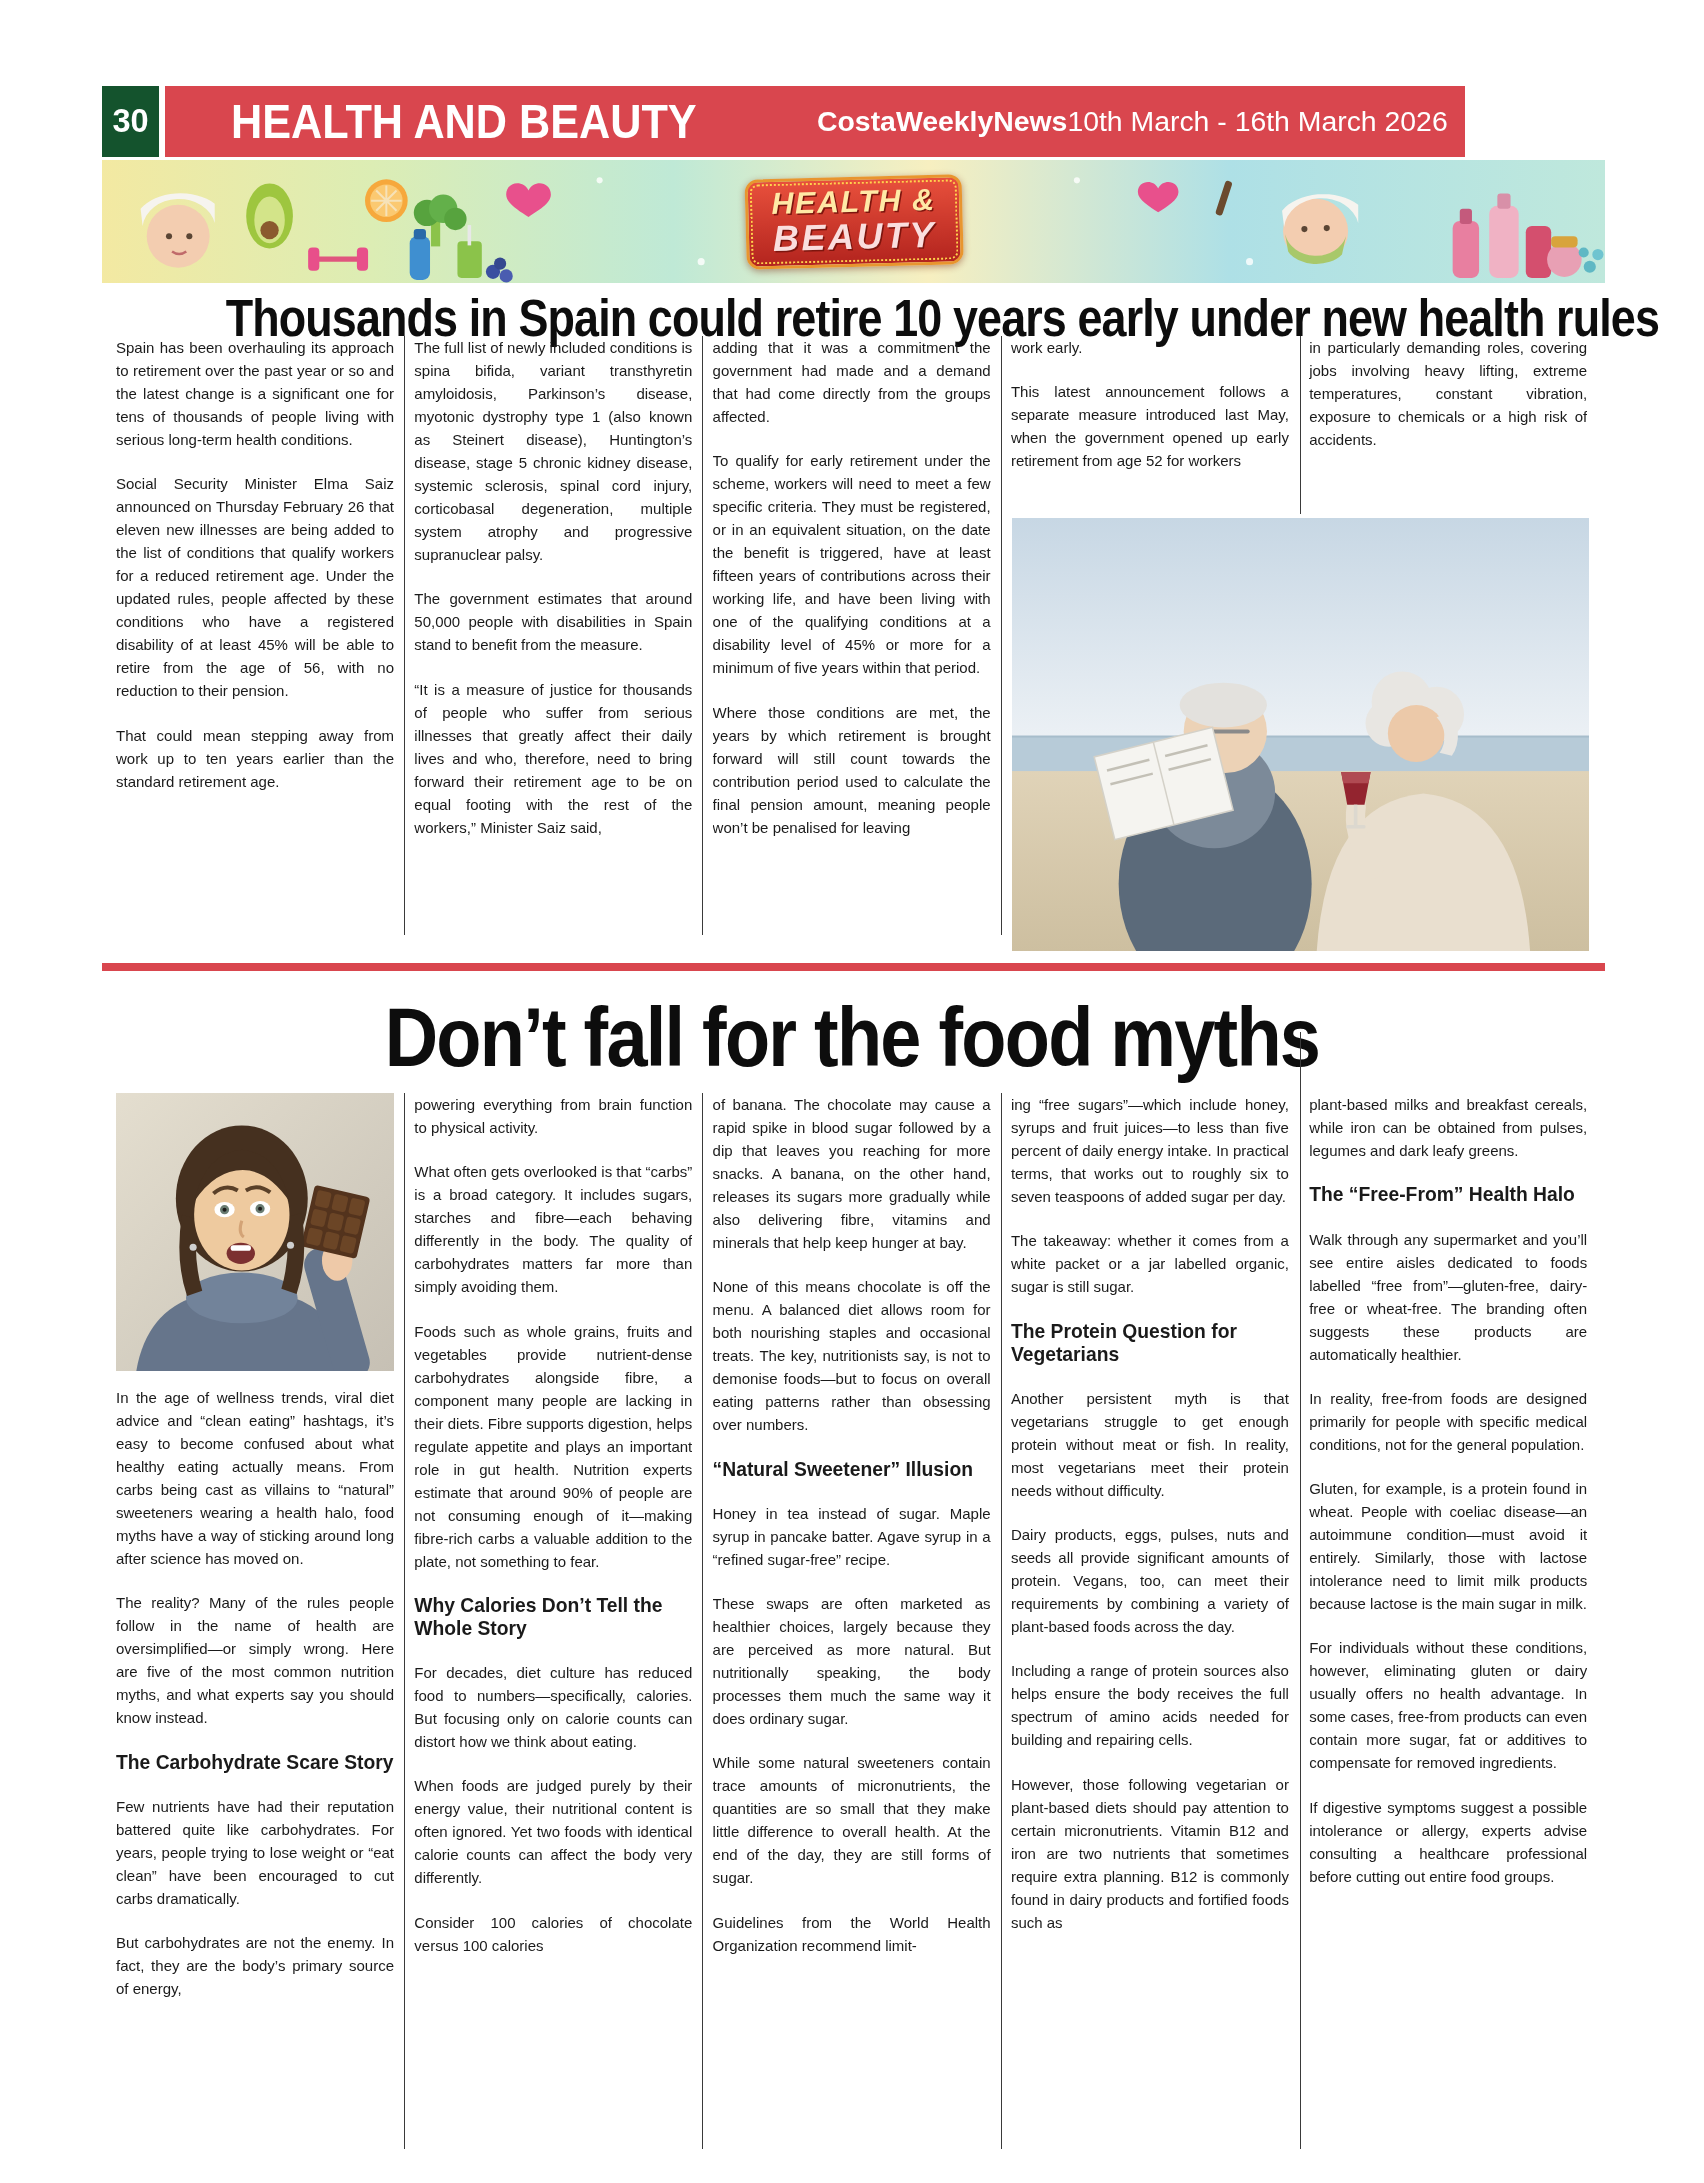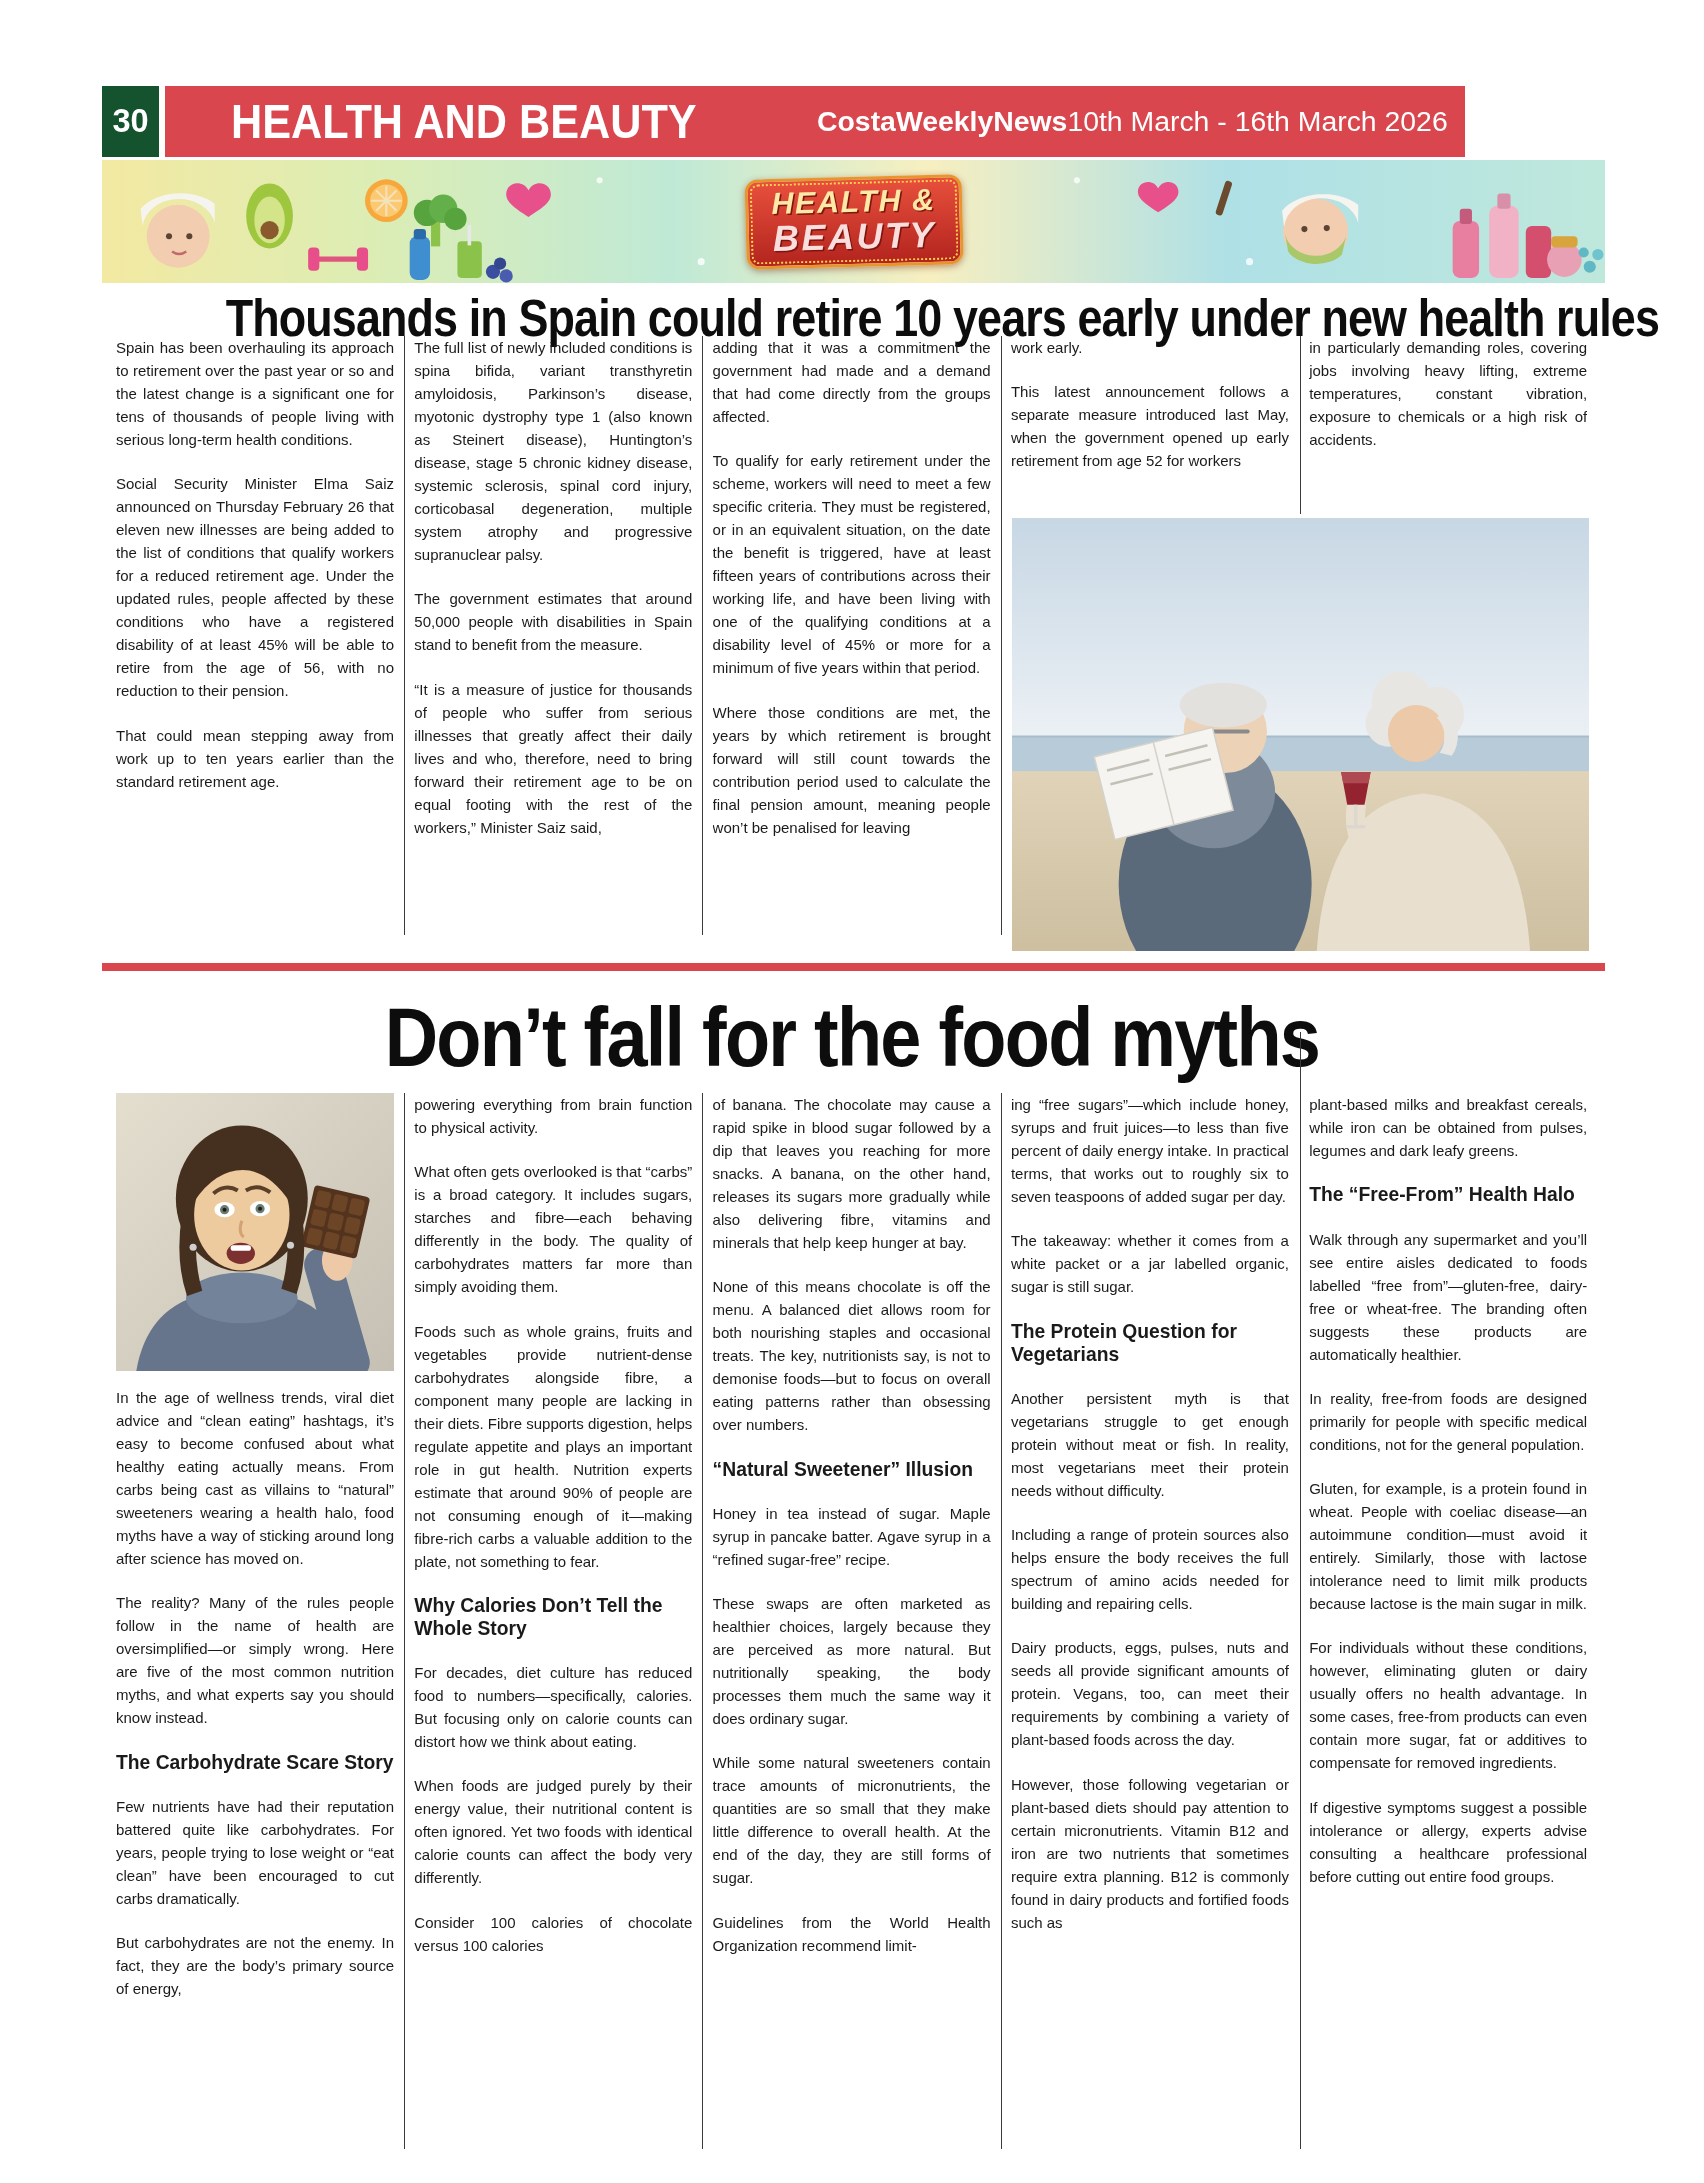--- a/index.html
+++ b/index.html
@@ -325,22 +325,22 @@
       <p>Honey in tea instead of sugar. Maple syrup in pancake batter. Agave syrup in a “refined sugar-free” recipe.</p>
       <p>These swaps are often marketed as healthier choices, largely because they are perceived as more natural. But nutritionally speaking, the body processes them much the same way it does ordinary sugar.</p>
       <p>While some natural sweeteners contain trace amounts of micronutrients, the quantities are so small that they make little difference to overall health. At the end of the day, they are still forms of sugar.</p>
       <p>Guidelines from the World Health Organization recommend limit-</p>
     </div>
   <div class="col">
       <p>ing “free sugars”—which include honey, syrups and fruit juices—to less than five percent of daily energy intake. In practical terms, that works out to roughly six to seven teaspoons of added sugar per day.</p>
       <p>The takeaway: whether it comes from a white packet or a jar labelled organic, sugar is still sugar.</p>
       <h3>The Protein Question for Vegetarians</h3>
       <p>Another persistent myth is that vegetarians struggle to get enough protein without meat or fish. In reality, most vegetarians meet their protein needs without difficulty.</p>
+      <p>Dairy products, eggs, pulses, nuts and seeds all provide significant amounts of protein. Vegans, too, can meet their requirements by combining a variety of plant-based foods across the day.</p>
       <p>Including a range of protein sources also helps ensure the body receives the full spectrum of amino acids needed for building and repairing cells.</p>
-      <p>Dairy products, eggs, pulses, nuts and seeds all provide significant amounts of protein. Vegans, too, can meet their requirements by combining a variety of plant-based foods across the day.</p>
       <p>However, those following vegetarian or plant-based diets should pay attention to certain micronutrients. Vitamin B12 and iron are two nutrients that sometimes require extra planning. B12 is commonly found in dairy products and fortified foods such as</p>
     </div>
   <div class="col">
       <p>plant-based milks and breakfast cereals, while iron can be obtained from pulses, legumes and dark leafy greens.</p>
       <h3>The “Free-From” Health Halo</h3>
       <p>Walk through any supermarket and you’ll see entire aisles dedicated to foods labelled “free from”—gluten-free, dairy-free or wheat-free. The branding often suggests these products are automatically healthier.</p>
       <p>In reality, free-from foods are designed primarily for people with specific medical conditions, not for the general population.</p>
       <p>Gluten, for example, is a protein found in wheat. People with coeliac disease—an autoimmune condition—must avoid it entirely. Similarly, those with lactose intolerance need to limit milk products because lactose is the main sugar in milk.</p>
       <p>For individuals without these conditions, however, eliminating gluten or dairy usually offers no health advantage. In some cases, free-from products can even contain more sugar, fat or additives to compensate for removed ingredients.</p>
       <p>If digestive symptoms suggest a possible intolerance or allergy, experts advise consulting a healthcare professional before cutting out entire food groups.</p>

